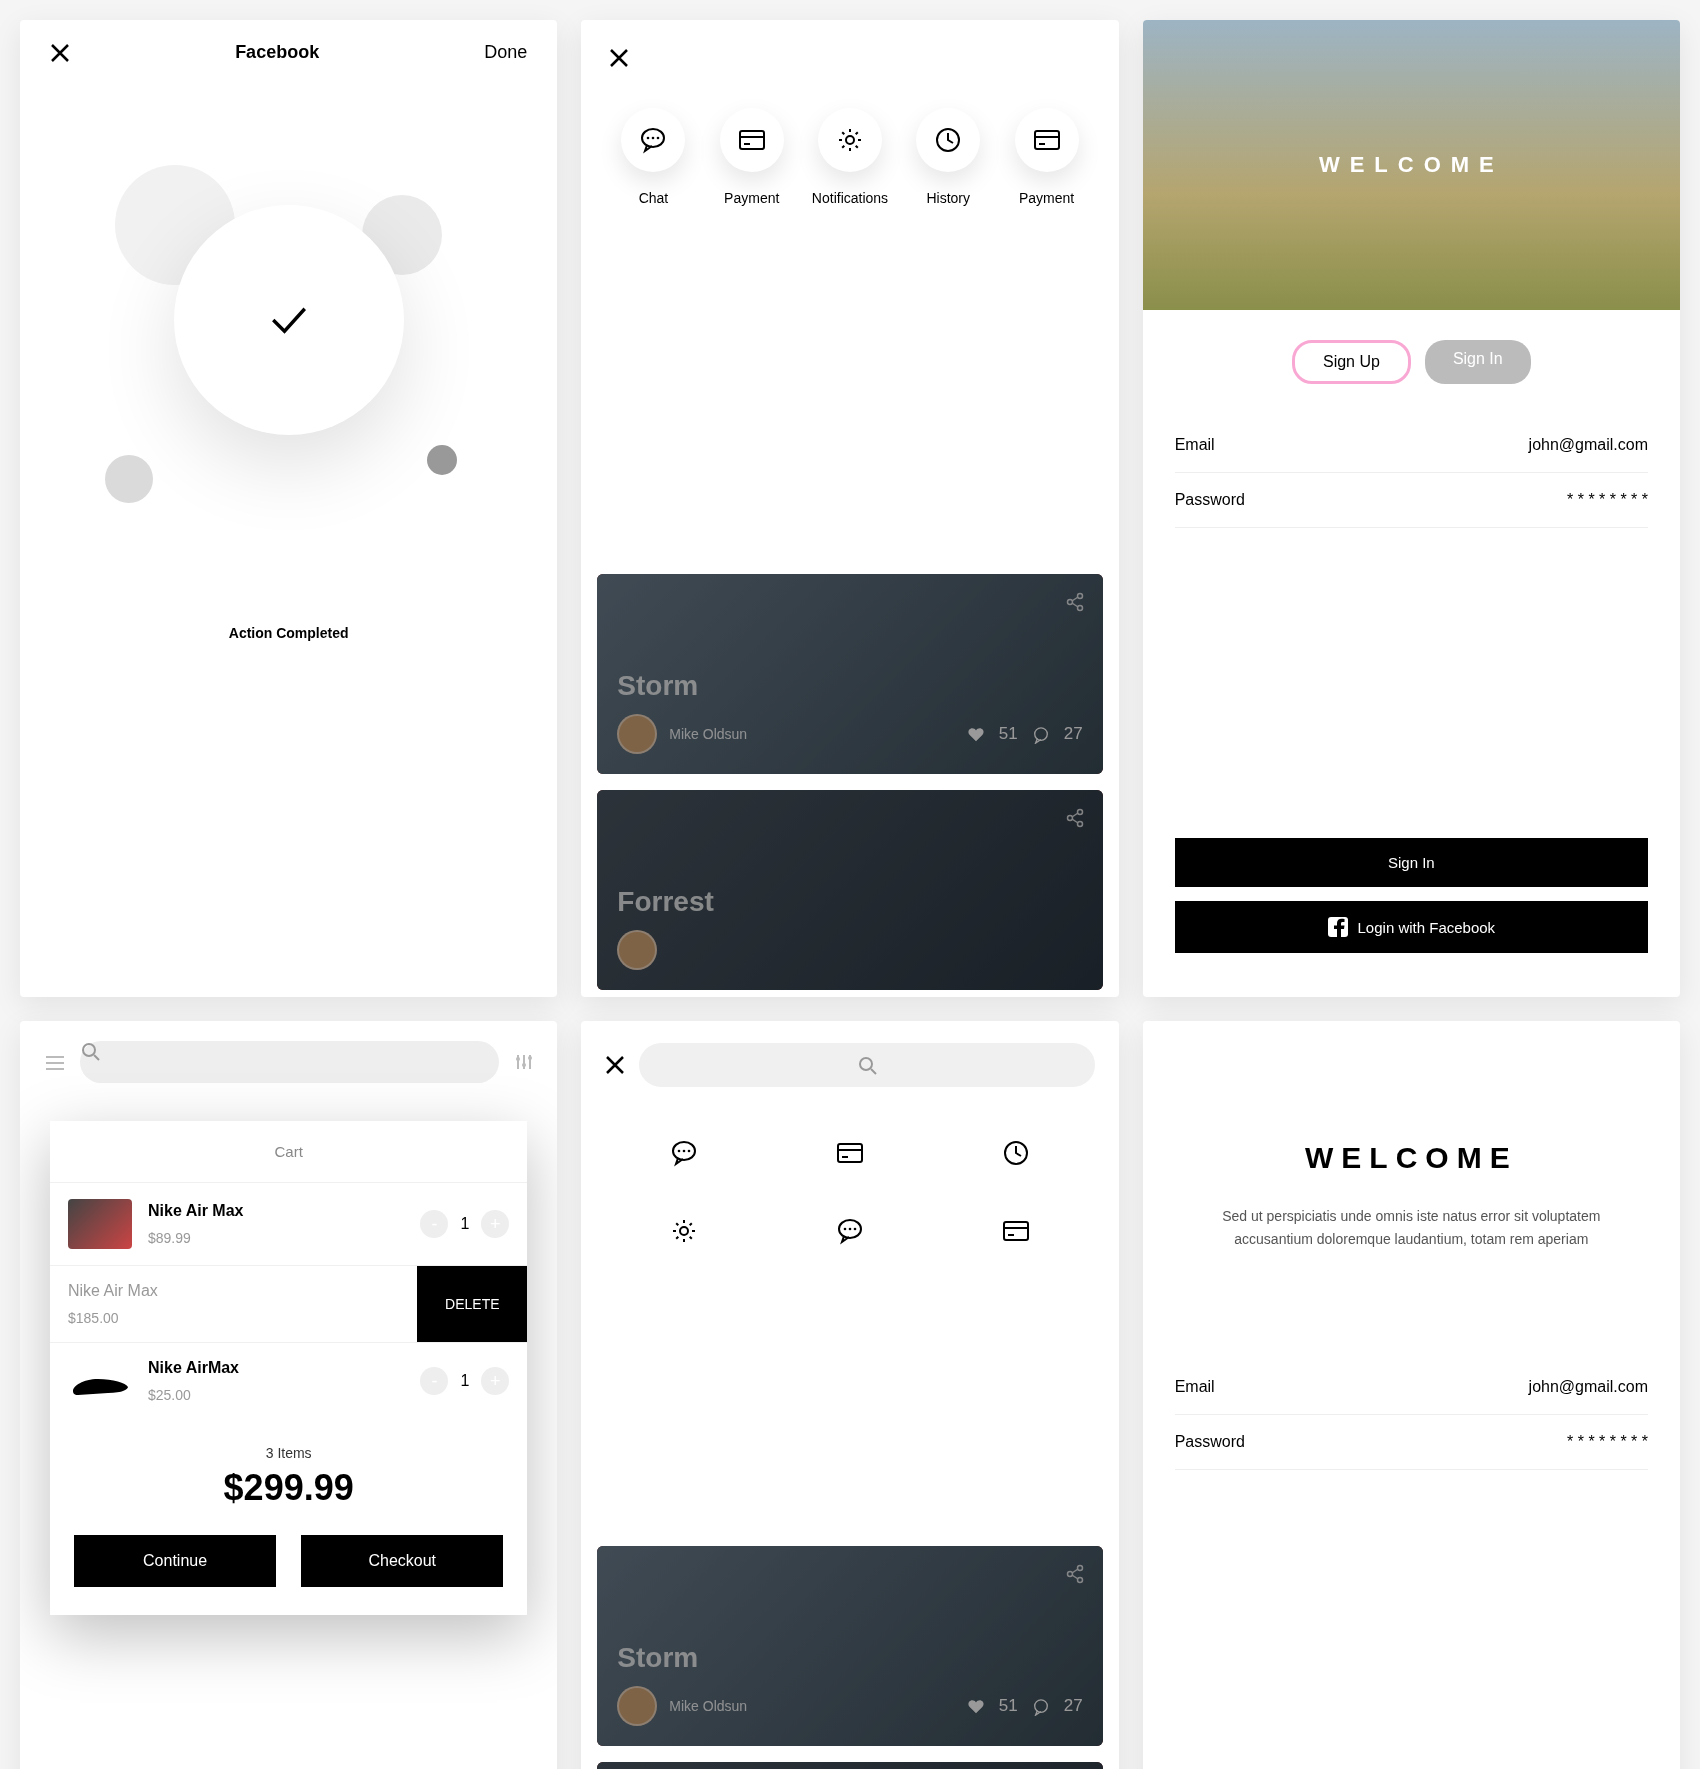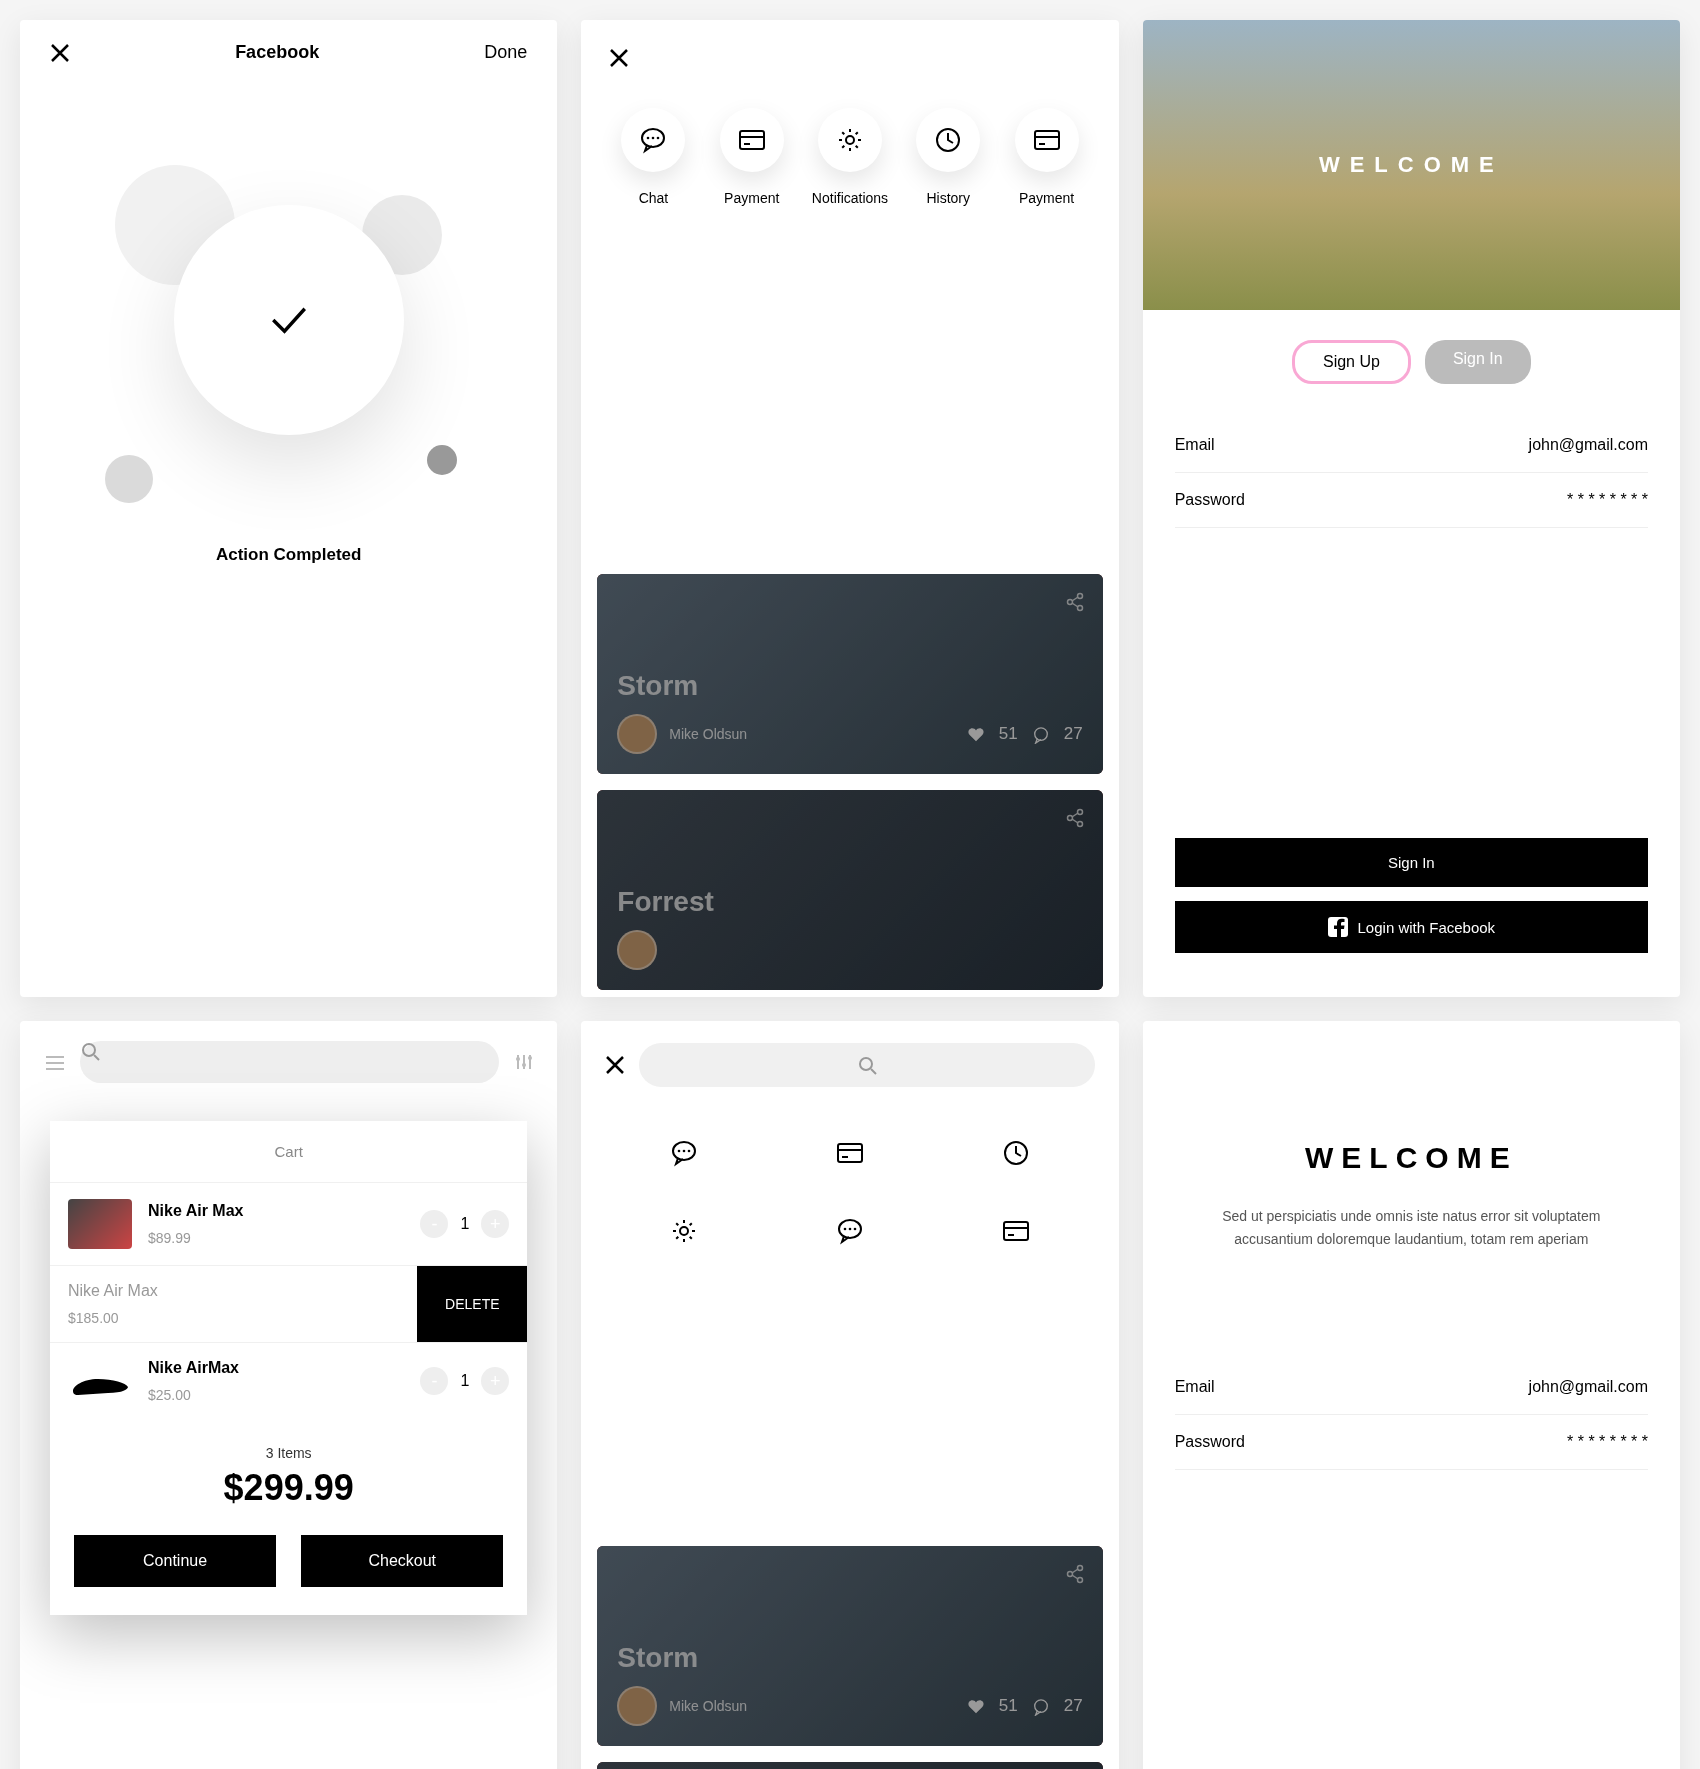--- a/index.html
+++ b/index.html
@@ -10,21 +10,21 @@
 
 .s1-top{display:flex;align-items:center;justify-content:space-between;padding:22px 30px}
 .s1-title{font-weight:600;font-size:18px}
 .s1-done{font-size:18px;font-weight:500}
 .s1-art{position:relative;height:380px;margin-top:80px}
 .s1-big{width:230px;height:230px;border-radius:50%;background:#fff;box-shadow:0 30px 80px rgba(0,0,0,.12);position:absolute;left:50%;top:40px;transform:translateX(-50%);display:flex;align-items:center;justify-content:center}
 .s1-c1{width:120px;height:120px;border-radius:50%;background:#f1f1f1;position:absolute;left:95px;top:0}
 .s1-c2{width:80px;height:80px;border-radius:50%;background:#eaeaea;position:absolute;right:115px;top:30px}
 .s1-c3{width:30px;height:30px;border-radius:50%;background:#999;position:absolute;right:100px;top:280px}
 .s1-c4{width:48px;height:48px;border-radius:50%;background:#dadada;position:absolute;left:85px;top:290px}
-.s1-msg{text-align:center;font-weight:700;font-size:17px;}
+.s1-msg{text-align:center;font-weight:700;font-size:14px;margin-top:80px}
 
 .xicon{width:20px;height:20px;cursor:pointer}
 
 .menu-grid{display:grid;grid-template-columns:repeat(5,1fr);gap:10px 10px;margin-top:40px}
 .menu-item{display:flex;flex-direction:column;align-items:center;gap:18px}
 .menu-circ{width:64px;height:64px;border-radius:50%;background:#fff;box-shadow:0 10px 25px rgba(0,0,0,.1);display:flex;align-items:center;justify-content:center}
 .menu-lbl{font-size:14px;font-weight:500}
 .s2-overlay{position:absolute;bottom:0;left:0;right:0;top:55%;filter:brightness(.6)}
 .card{position:relative;height:200px;border-radius:6px;overflow:hidden;margin:16px;background:#7f1d1d;display:flex;flex-direction:column;justify-content:flex-end;padding:20px}
 .card-bg{position:absolute;inset:0;background:linear-gradient(135deg,#6b7c8c,#3a4a55)}

